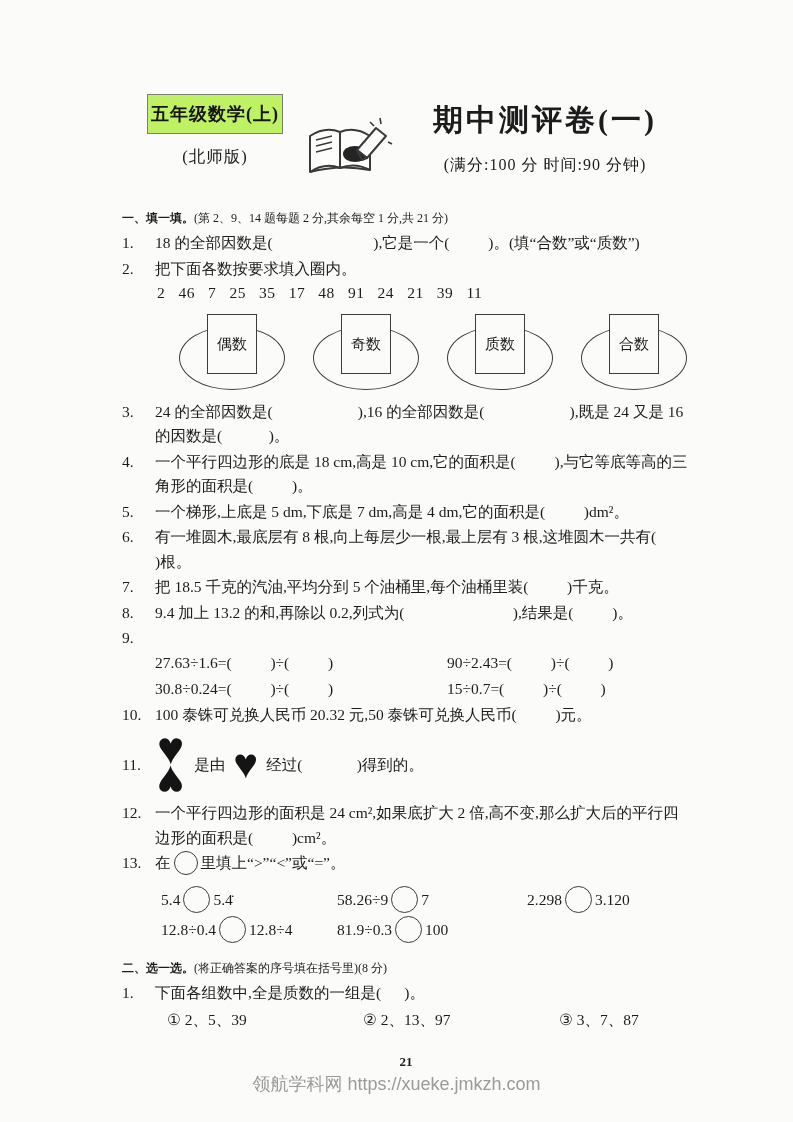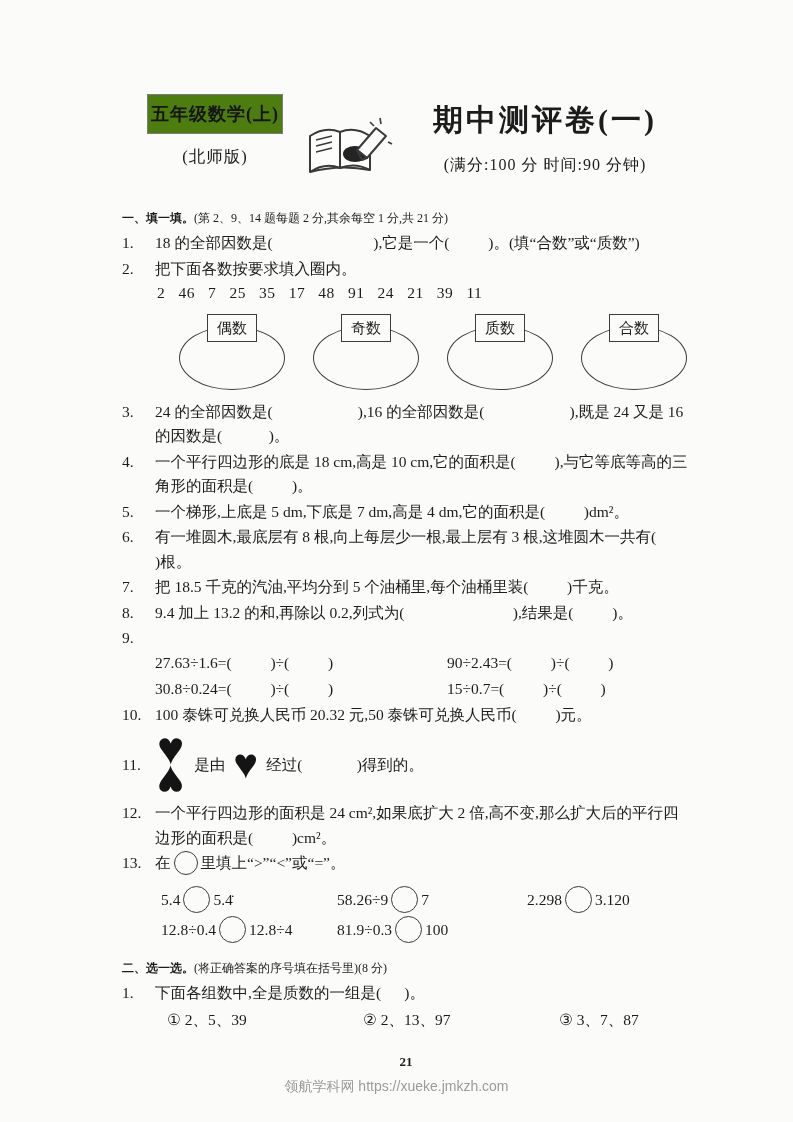--- a/index.html
+++ b/index.html
@@ -9,21 +9,21 @@
     color:#1c1c1c;
     font-family:"Liberation Serif","DejaVu Serif",serif;
     position:relative;overflow:hidden;
   }
   .content{position:absolute;left:122px;top:94px;width:568px;}
 
   
   .hdr{display:flex;align-items:flex-start;margin-bottom:24px;}
   .hdr-left{width:170px;text-align:center;margin-left:8px;}
   .badge{
-    display:inline-block;background:#4d7c0f;color:#161616;
+    display:inline-block;background:#bef264;color:#161616;
     font-weight:bold;font-size:18px;letter-spacing:1px;
     padding:8px 4px;box-shadow:0 0 0 1px #7c7c7c inset;
   }
   .edition{font-size:16.5px;margin-top:12px;letter-spacing:1px;}
   .hdr-icon{width:100px;margin-top:22px;flex:none;}
   .hdr-right{flex:1;text-align:center;margin-top:6px;}
   .title{font-size:30px;font-weight:bold;letter-spacing:3px;}
   .meta{font-size:16px;margin-top:14px;letter-spacing:1px;}
 
   
@@ -34,21 +34,21 @@
   .qtext,.sec-note,.plain{white-space:pre-wrap;}
 
   .numbers-line{margin-left:2px;letter-spacing:.5px;white-space:pre-wrap;}
 
   
   .oval-row{display:flex;justify-content:space-between;width:508px;
     margin:20px 0 10px 24px;}
   .oval{position:relative;width:104px;height:62px;
     border:1.4px solid #3c3c3c;border-radius:50%;}
   .oval-tag{position:absolute;top:-13px;left:50%;transform:translateX(-50%);
-    background:#fbfbf9;border:1.4px solid #3c3c3c;padding:1px 9px;
+    background:#fbfbf9;border:1.4px solid #3c3c3c;padding:17px 9px;
     font-size:15px;white-space:nowrap;}
 
   
   .div-grid{display:grid;grid-template-columns:292px 1fr;row-gap:2px;}
 
   
   .q11row{display:flex;align-items:center;margin:6px 0 4px 0;}
   .heart-stack{display:inline-flex;flex-direction:column;line-height:.70;
     font-size:46px;margin:0 10px 0 2px;color:#141414;}
   .heart-stack .flip{transform:rotate(180deg);}
@@ -61,21 +61,21 @@
   .cmp-grid{display:grid;grid-template-columns:176px 190px 1fr;
     margin:8px 0 2px 6px;}
   .cmp{white-space:nowrap;}
 
   
   .opt-row{display:grid;grid-template-columns:196px 196px 1fr;margin:2px 0 0 12px;}
 
   .pagenum{text-align:center;font-weight:bold;font-size:13px;margin-top:22px;}
 
   .footer{position:absolute;left:0;right:0;bottom:26px;text-align:center;
-    color:#9b9b9b;font-size:14px;
+    color:#9b9b9b;font-size:18px;
     font-family:"Liberation Sans","DejaVu Sans",sans-serif;margin-top:19px;}
 </style>
 </head>
 <body>
 
 <div class="content">
 
   <div class="hdr">
     <div class="hdr-left">
       <span class="badge">五年级数学(上)</span>

